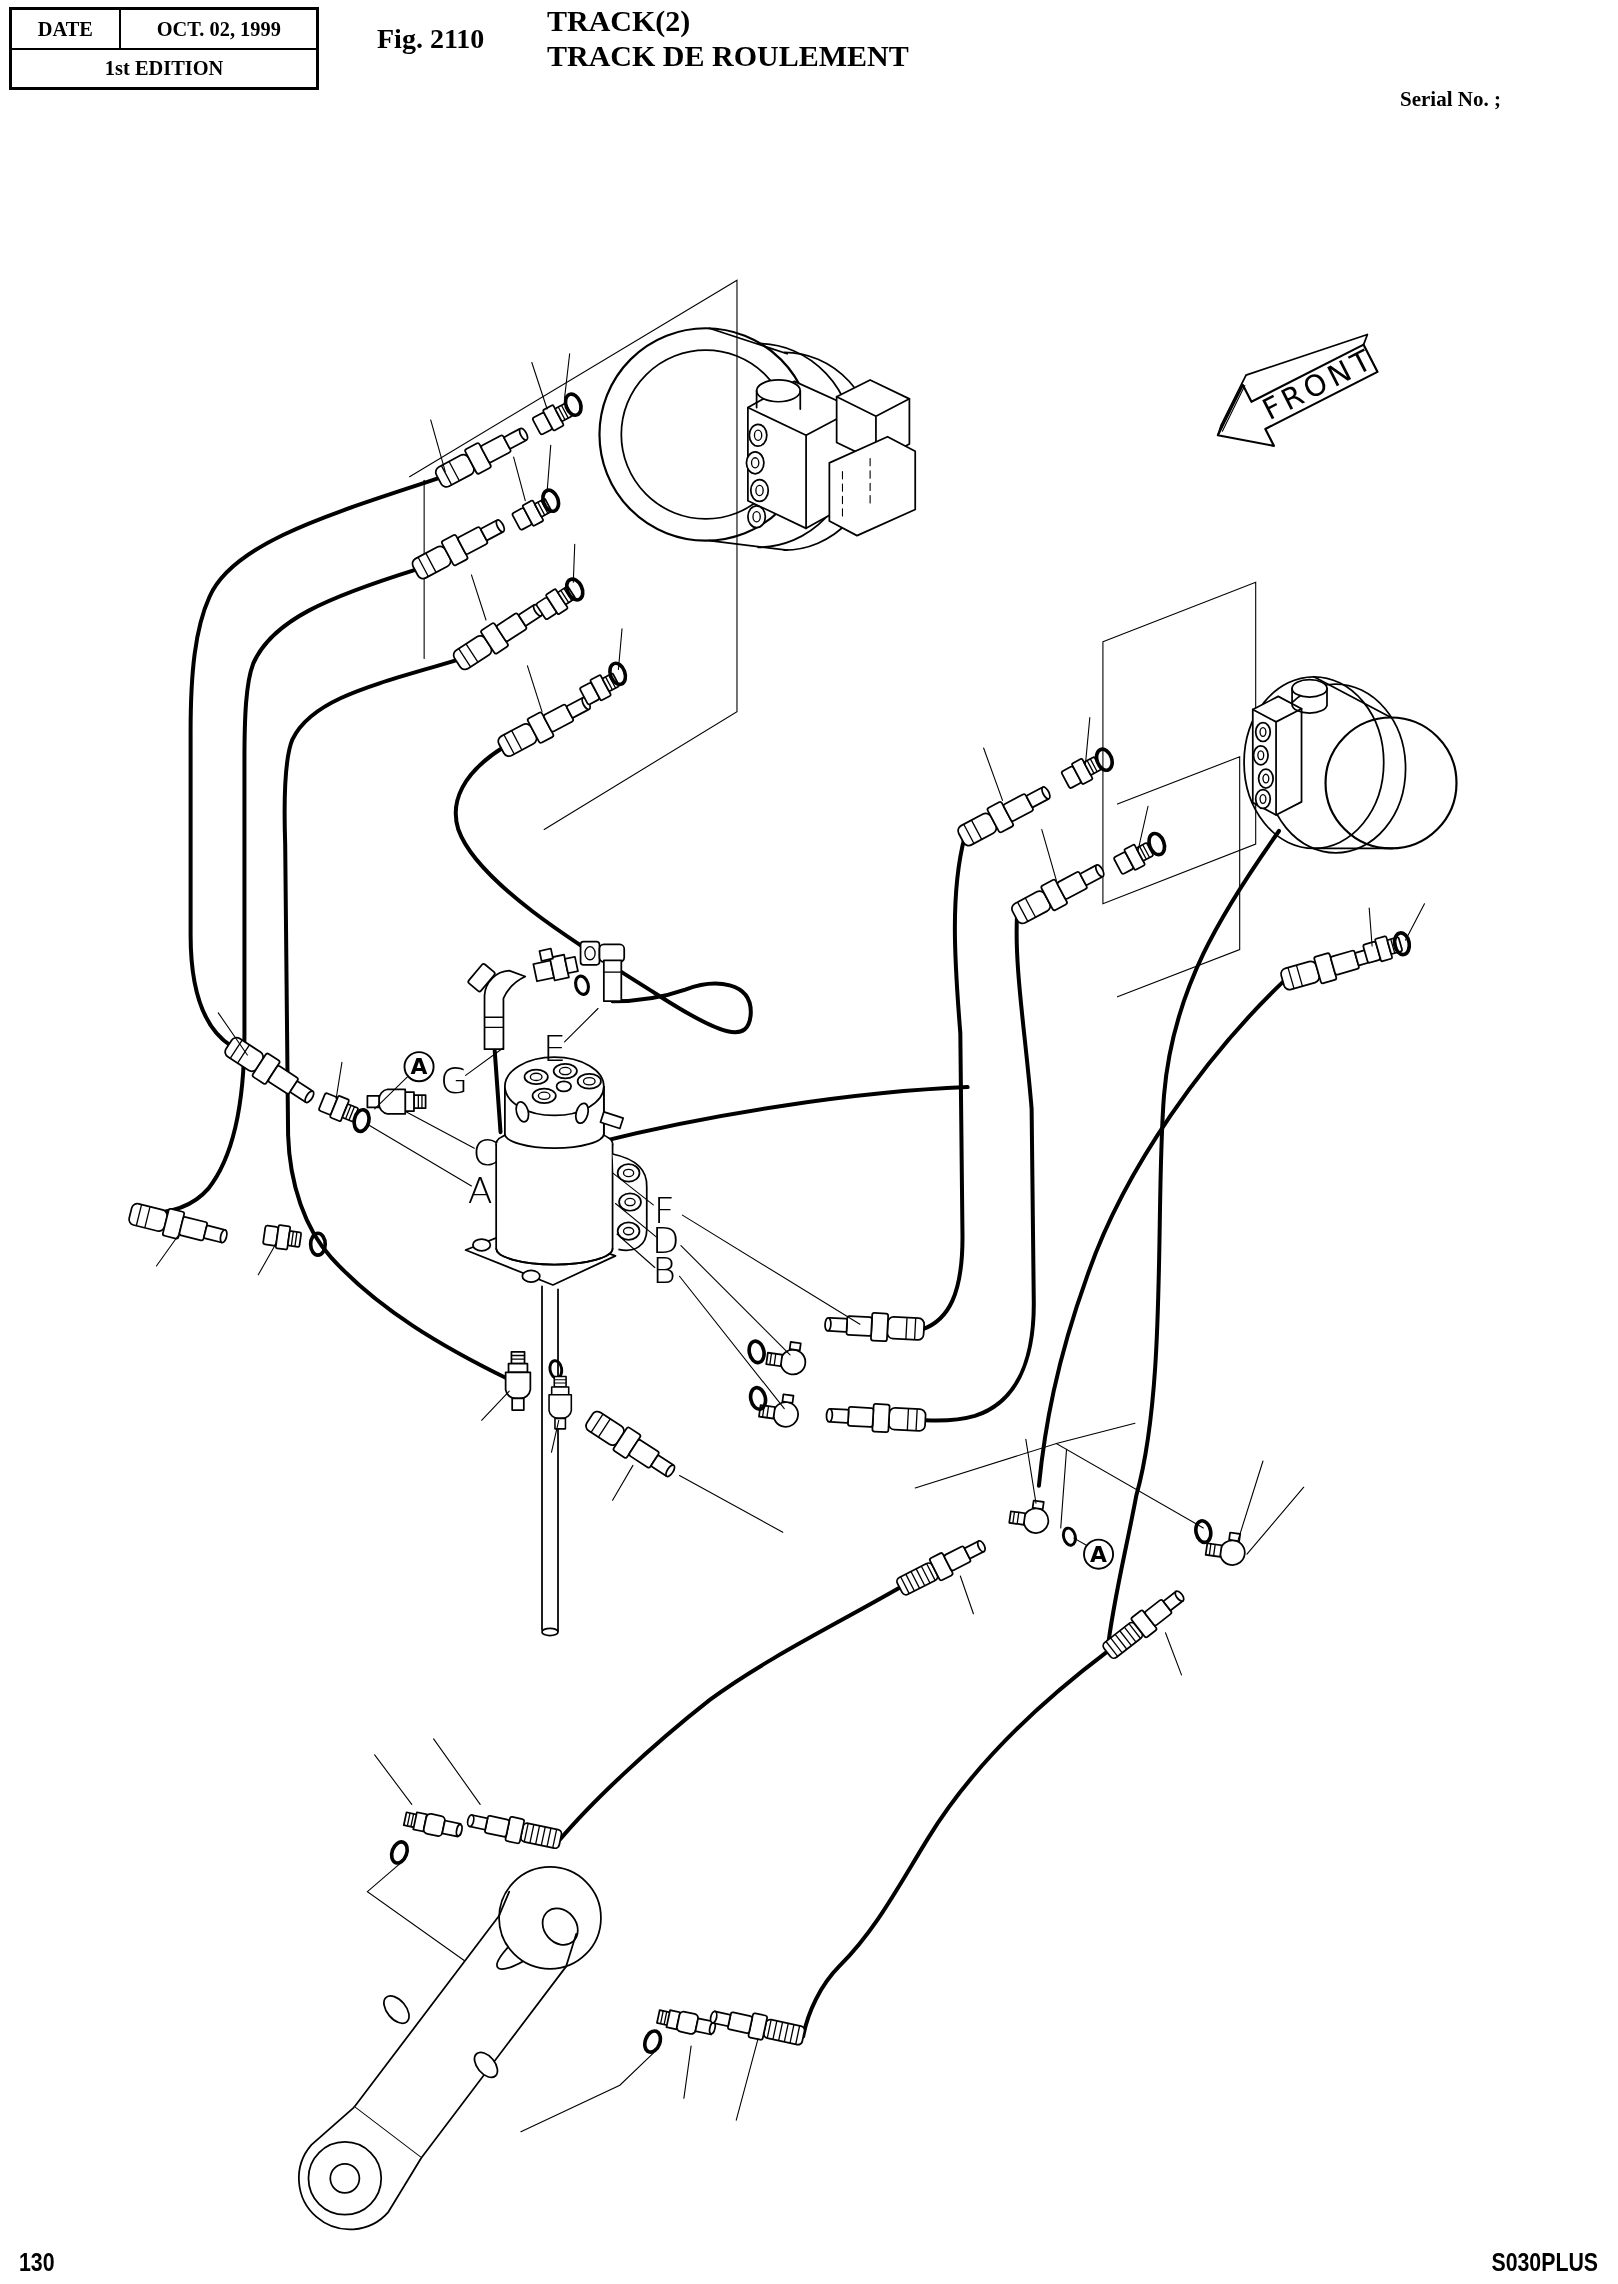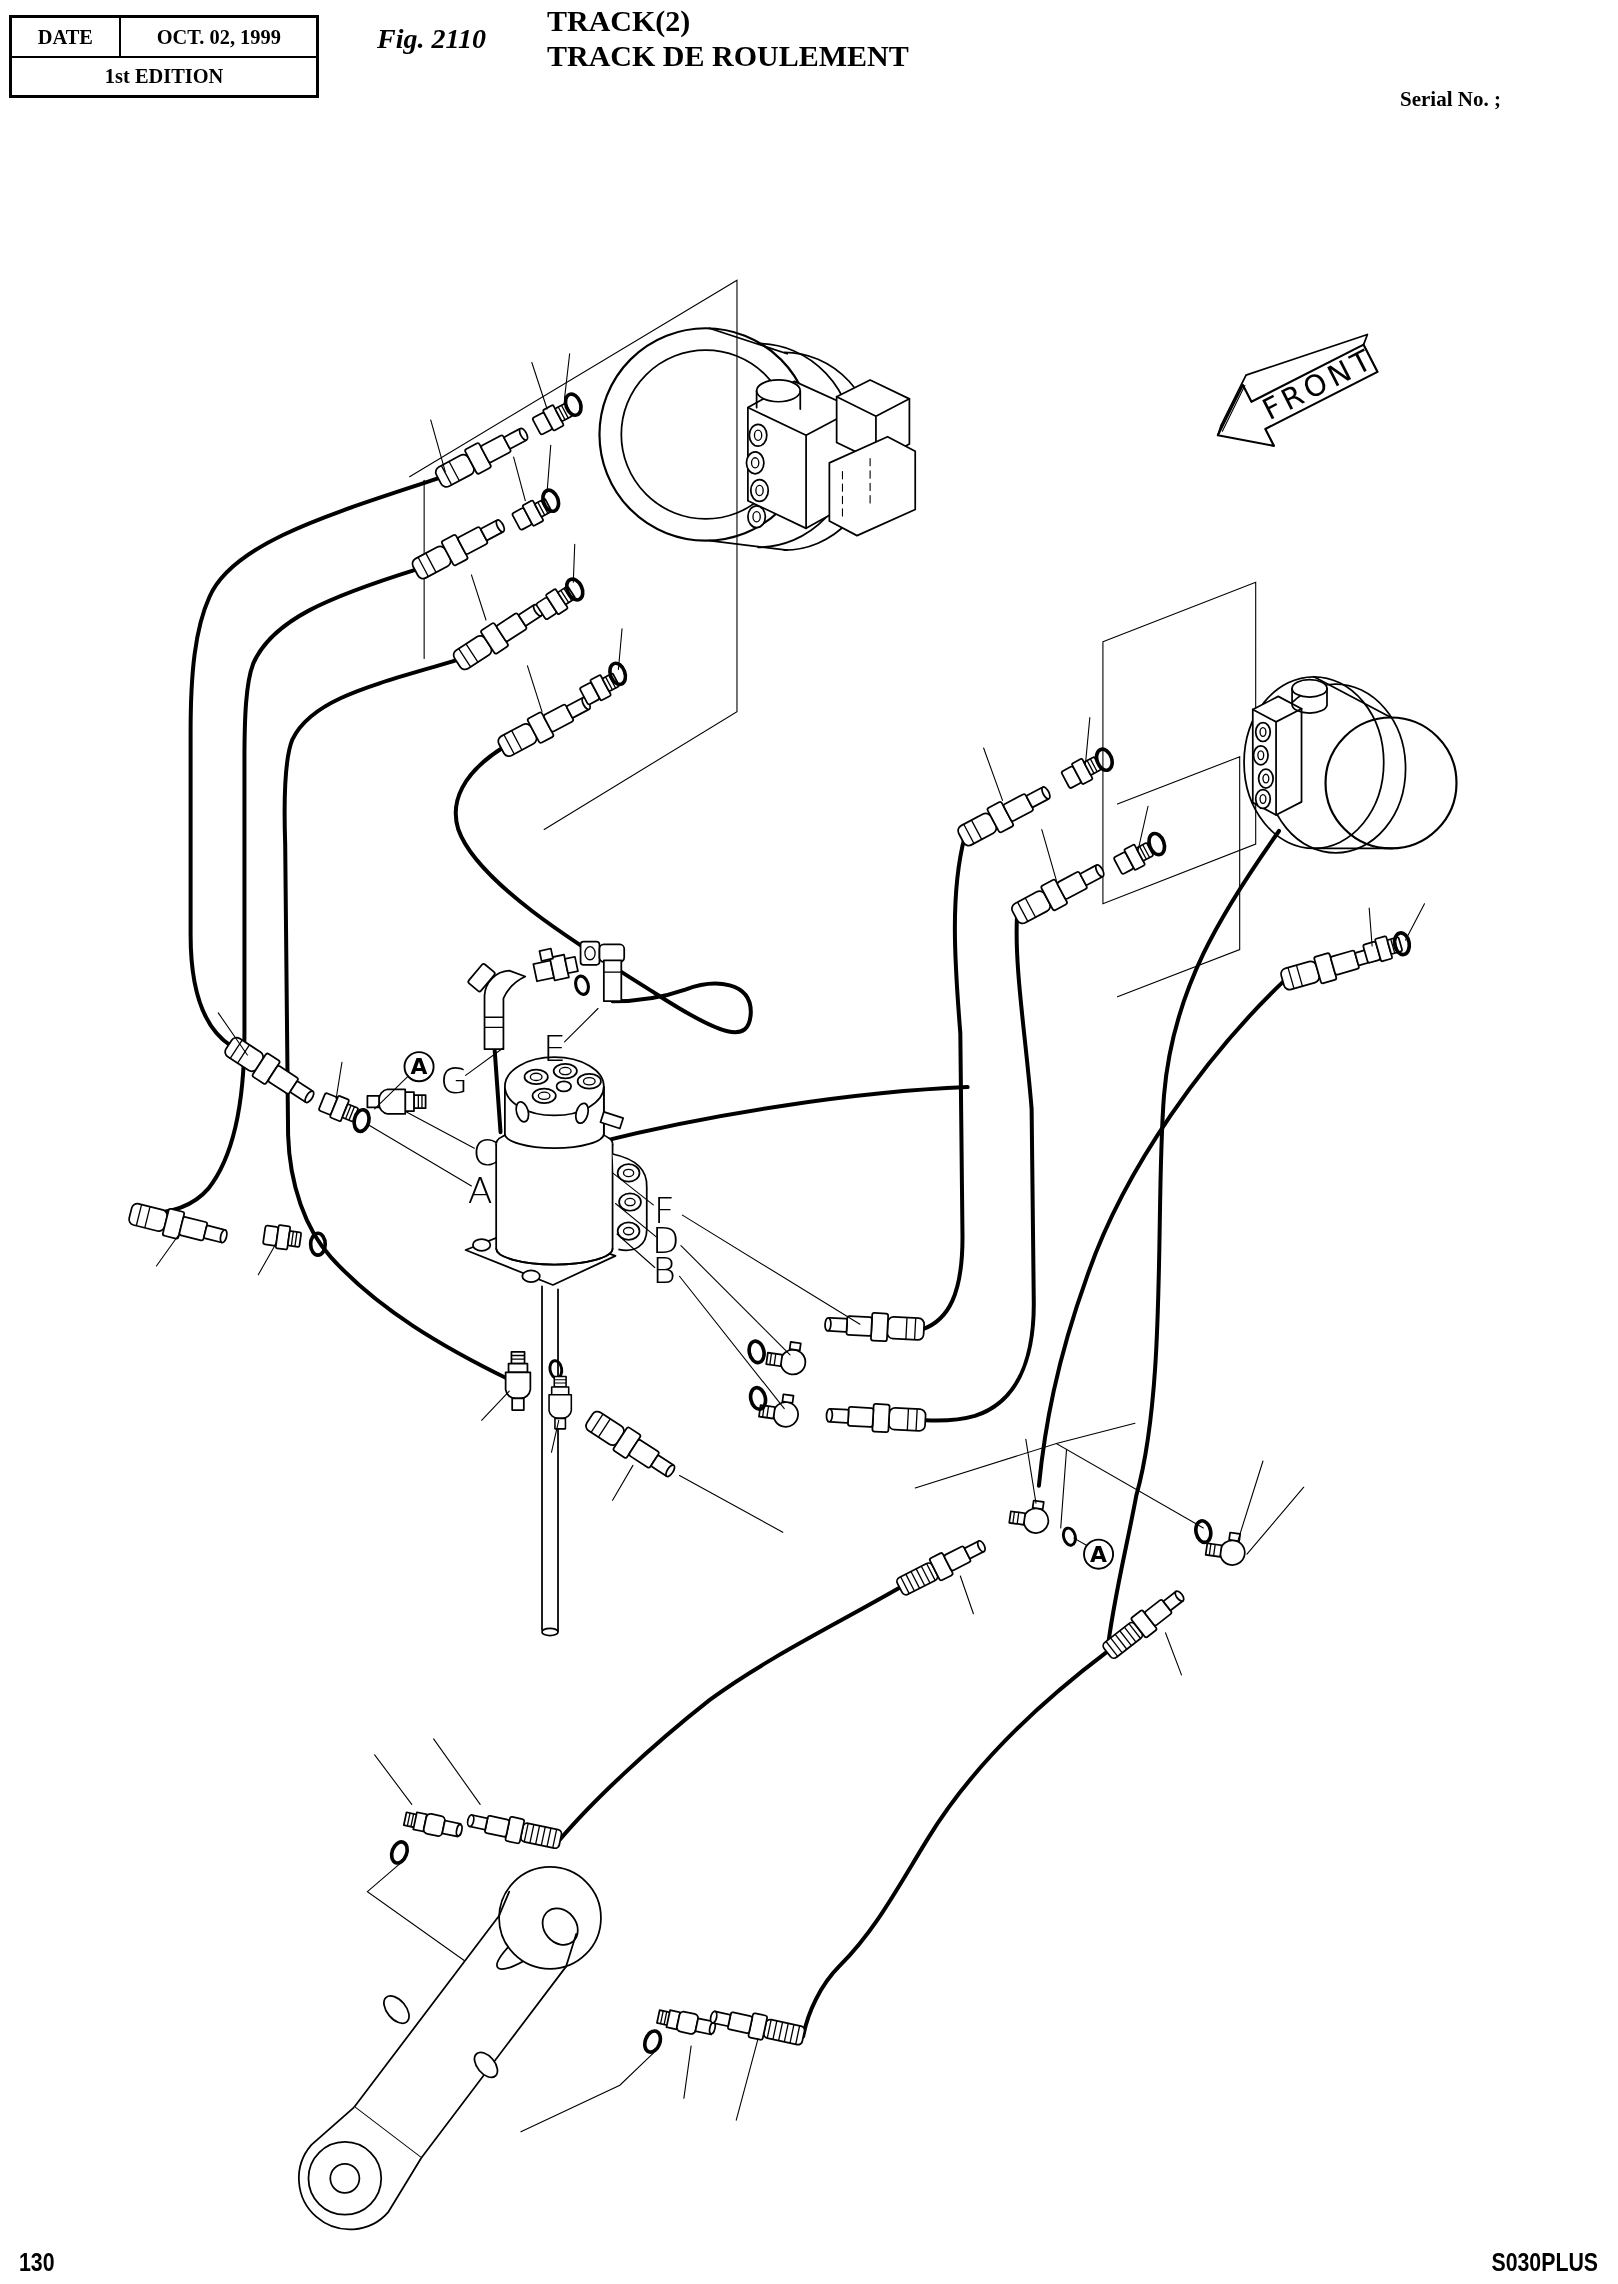--- a/index.html
+++ b/index.html
@@ -1,23 +1,23 @@
 <!DOCTYPE html>
 <html style="font-size:11.6px"><head>
 <meta charset="utf-8">
 <style>
   html,body{margin:0;padding:0;background:#888;}
   .page{position:relative;width:1618px;height:2284px;background:#fff;color:#000;
         font-family:"Liberation Serif",serif;overflow:hidden;}
   svg{position:absolute;left:0;top:0;}
   
-  .hdr-table{position:absolute;left:8.7px;top:7.3px;border:3.6px solid #000;border-collapse:collapse;margin-top:8px;}
+  .hdr-table{position:absolute;left:8.7px;top:7.3px;border:3.6px solid #000;border-collapse:collapse;}
   .hdr-table td{border:2.2px solid #000;font-weight:bold;font-size:20.4px;text-align:center;
                 padding:7.3px 10.2px;white-space:nowrap;}
-  .fig-label{position:absolute;left:377px;top:23px;font-size:28px;font-weight:bold;font-style:italic;}
+  .fig-label{position:absolute;left:377px;top:23px;font-size:28px;font-weight:bold;}
   .fig-title{position:absolute;left:547px;top:4.4px;font-size:30px;font-weight:bold;line-height:1.15;}
   .serial{position:absolute;left:1400px;top:87px;font-size:21px;font-weight:bold;}
   
   .ft{position:absolute;top:2247px;font-family:"Liberation Sans",sans-serif;
       font-weight:bold;font-size:26px;transform:scaleX(.82);}
   .ft-left{left:19px;transform-origin:left bottom;}
   .ft-right{right:20.4px;transform-origin:right bottom;}
   
   .ln{stroke:#000;fill:none;stroke-width:2.4;stroke-linecap:round;stroke-linejoin:round;}
   .ln-bold{stroke:#000;fill:none;stroke-width:3;stroke-linejoin:round;}

